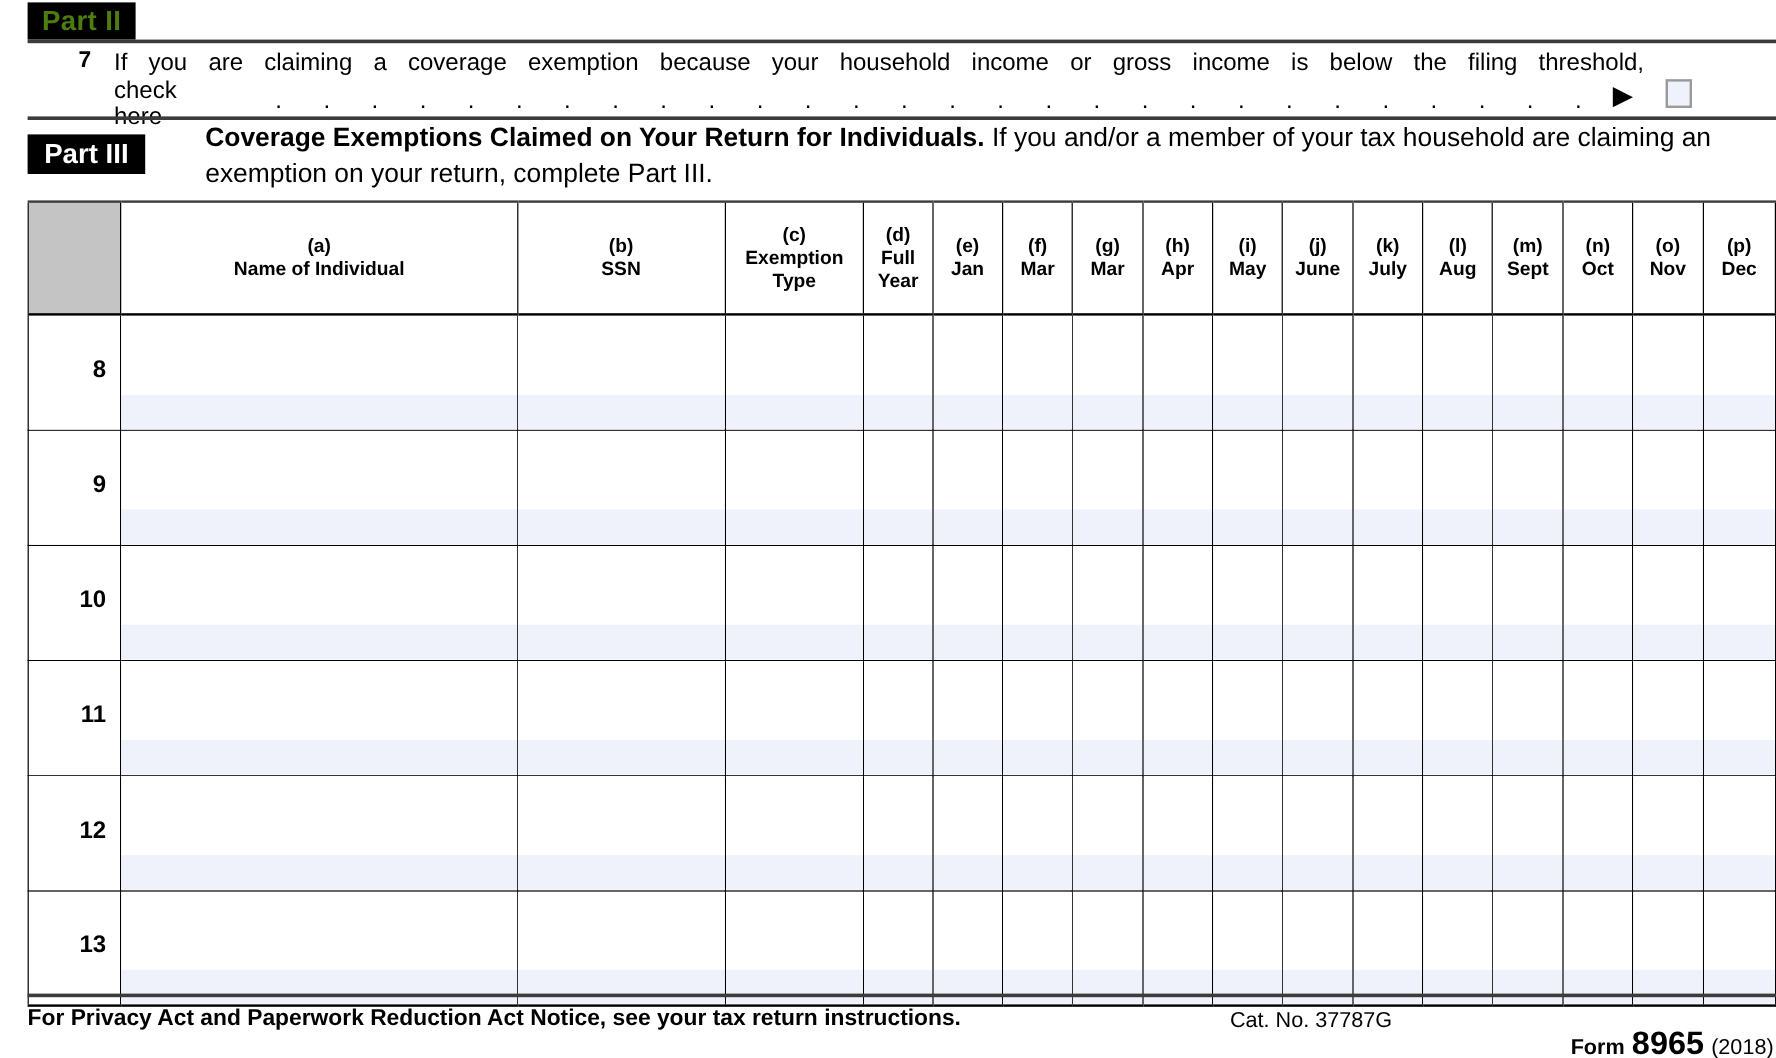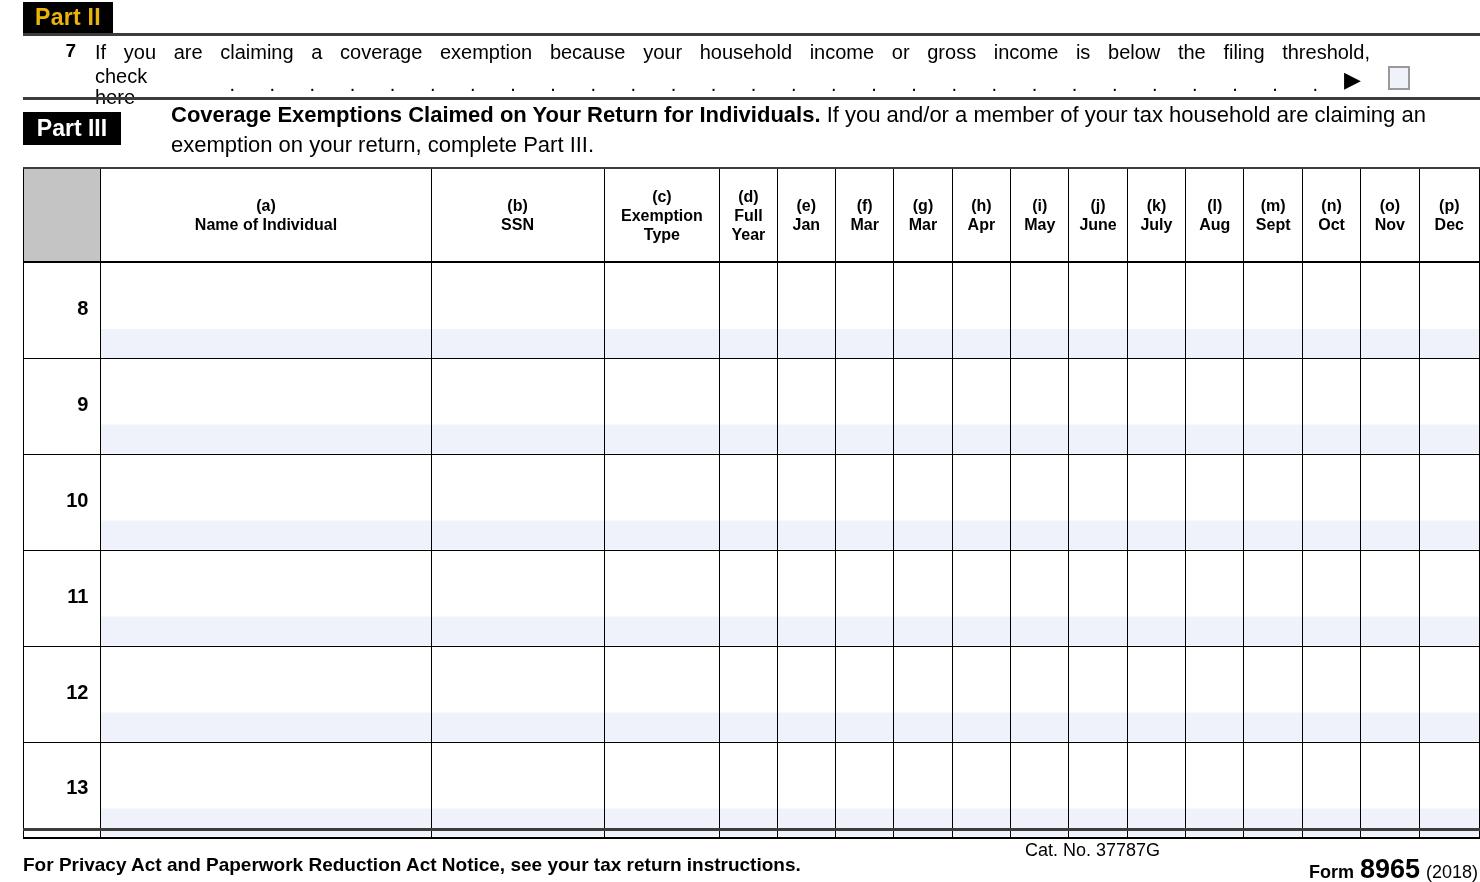--- a/index.html
+++ b/index.html
@@ -20,21 +20,21 @@
   .part2-header {
     position: absolute;
     left: 23px; top: 2px;
     width: 1457px; height: 31px;
   }
   .part-badge {
     position: absolute;
     left: 0; top: 0;
     height: 31px;
     background: #000000;
-    color: #eab308;
+    color: #4d7c0f;
     font-weight: bold;
     font-size: 23px;
     letter-spacing: 0.3px;
     display: flex;
     align-items: center;
     justify-content: center;
   }
   .part2-badge { width: 90px; }
   .part2-title {
     position: absolute;
@@ -180,21 +180,20 @@
     padding-bottom: 4px;
   }
   tbody tr:last-child td { border-bottom: 2px solid #000; }
 
   
   .footer-left {
     position: absolute;
     left: 23px; top: 838px;
     font-size: 19px;
     font-weight: bold;
-    margin-top: 16px;
   }
   .footer-cat {
     position: absolute;
     left: 1025px; top: 840px;
     font-size: 18px;
   }
   .footer-right {
     position: absolute;
     right: 2px; top: 836px;
     font-size: 18px;

